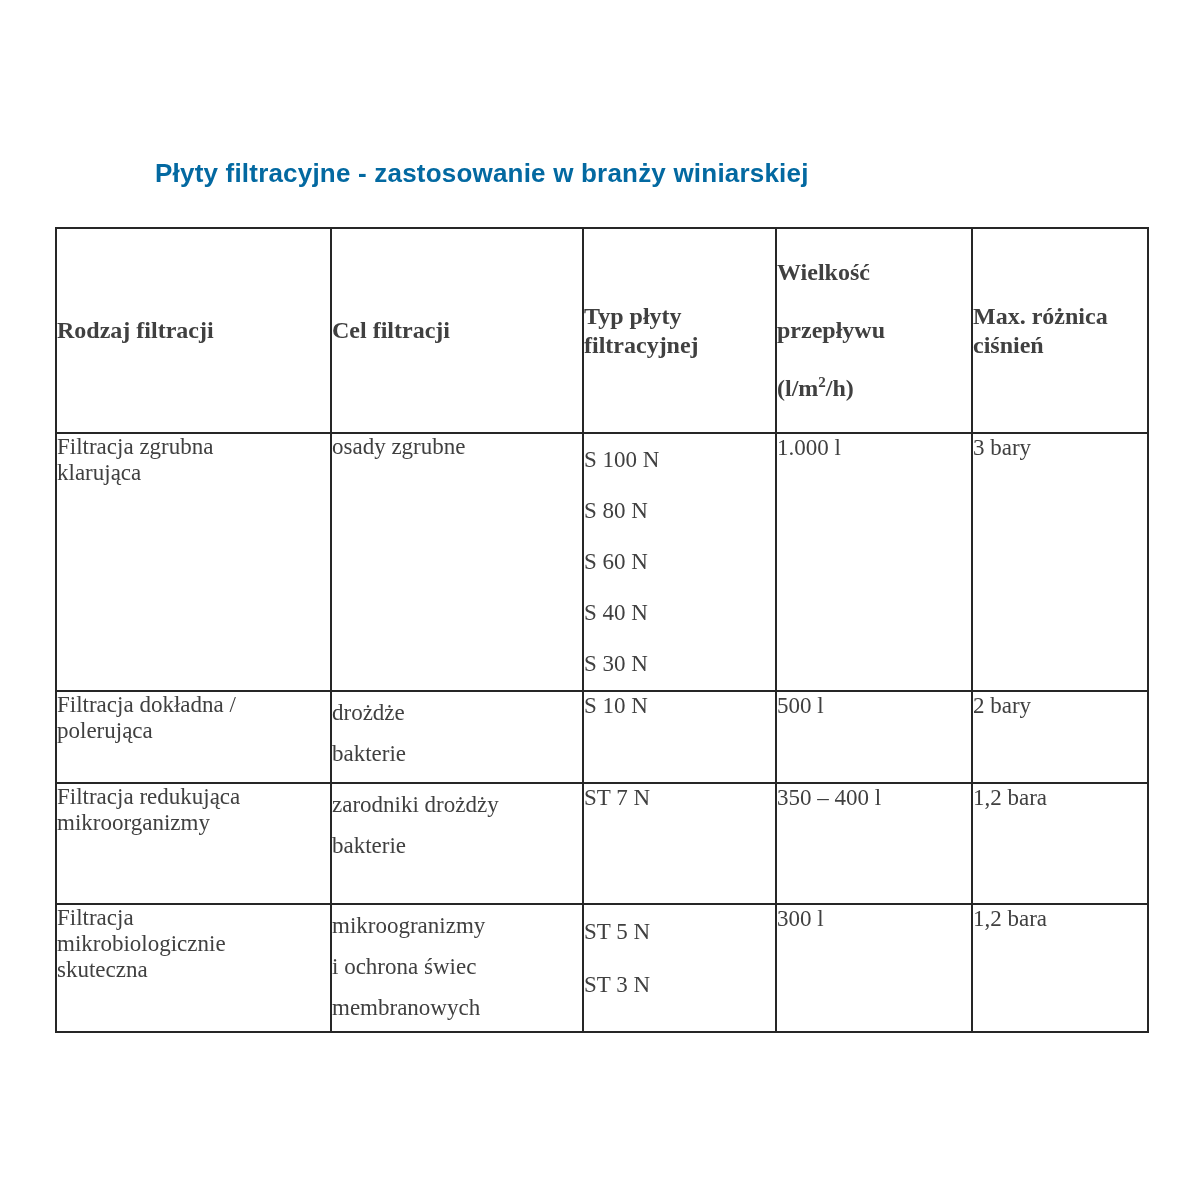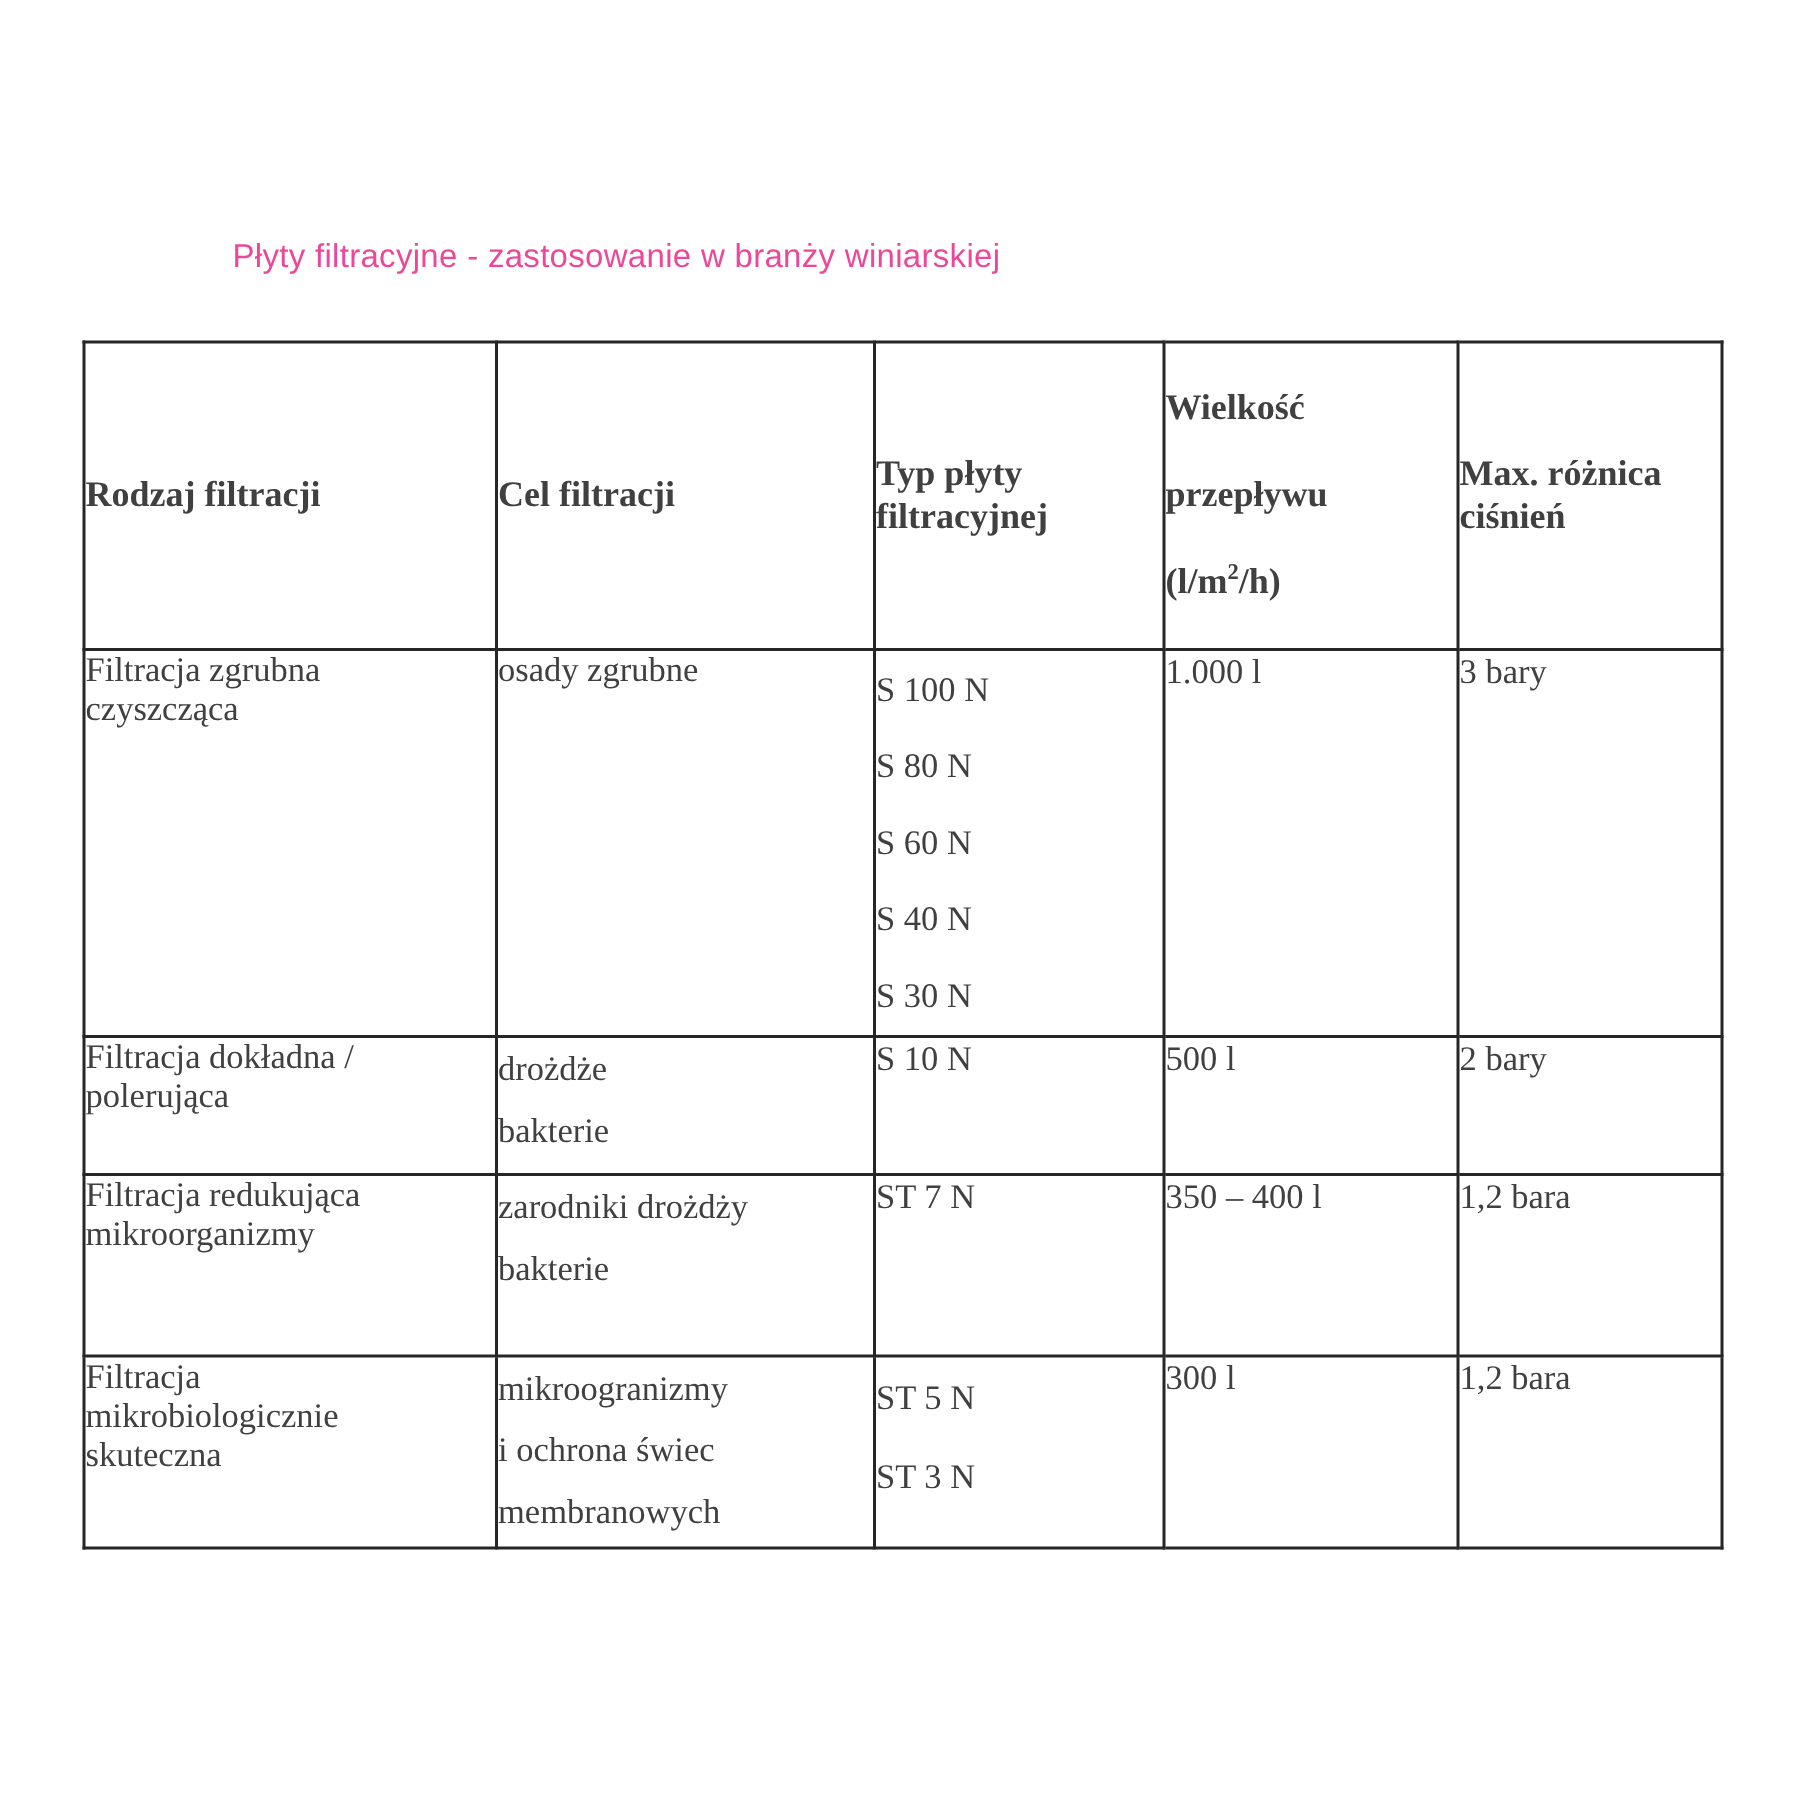--- a/index.html
+++ b/index.html
@@ -16,23 +16,23 @@
     width: 1200px;
     height: 1200px;
     background: #ffffff;
     overflow: hidden;
   }
   .doc-title {
     position: absolute;
     left: 155px;
     top: 158px;
     font-family: "Liberation Sans", "DejaVu Sans", sans-serif;
-    font-weight: normal;
-    font-size: 22px;
-    color: #ec4899;
+    font-weight: bold;
+    font-size: 26px;
+    color: #0369a1;
     white-space: nowrap;
     letter-spacing: 0.2px;
   }
   table.filter-table {
     position: absolute;
     left: 55px;
     top: 227px;
     width: 1092px;
     border-collapse: collapse;
     table-layout: fixed;
@@ -114,21 +114,21 @@
           <div>Wielkość</div>
           <div>przepływu</div>
           <div><span>(l/m</span><sup>2</sup><span>/h)</span></div>
         </th>
         <th>Max. różnica
 ciśnień</th>
       </tr>
 
       <tr class="r1">
         <td class="lh26 pt20">Filtracja zgrubna
-czyszcząca</td>
+klarująca</td>
         <td class="lh26 pt20">osady zgrubne</td>
         <td class="lh51 pt10">S 100 N
 S 80 N
 S 60 N
 S 40 N
 S 30 N</td>
         <td class="lh28 pt21">1.000 l</td>
         <td class="lh28 pt21">3 bary</td>
       </tr>
 

